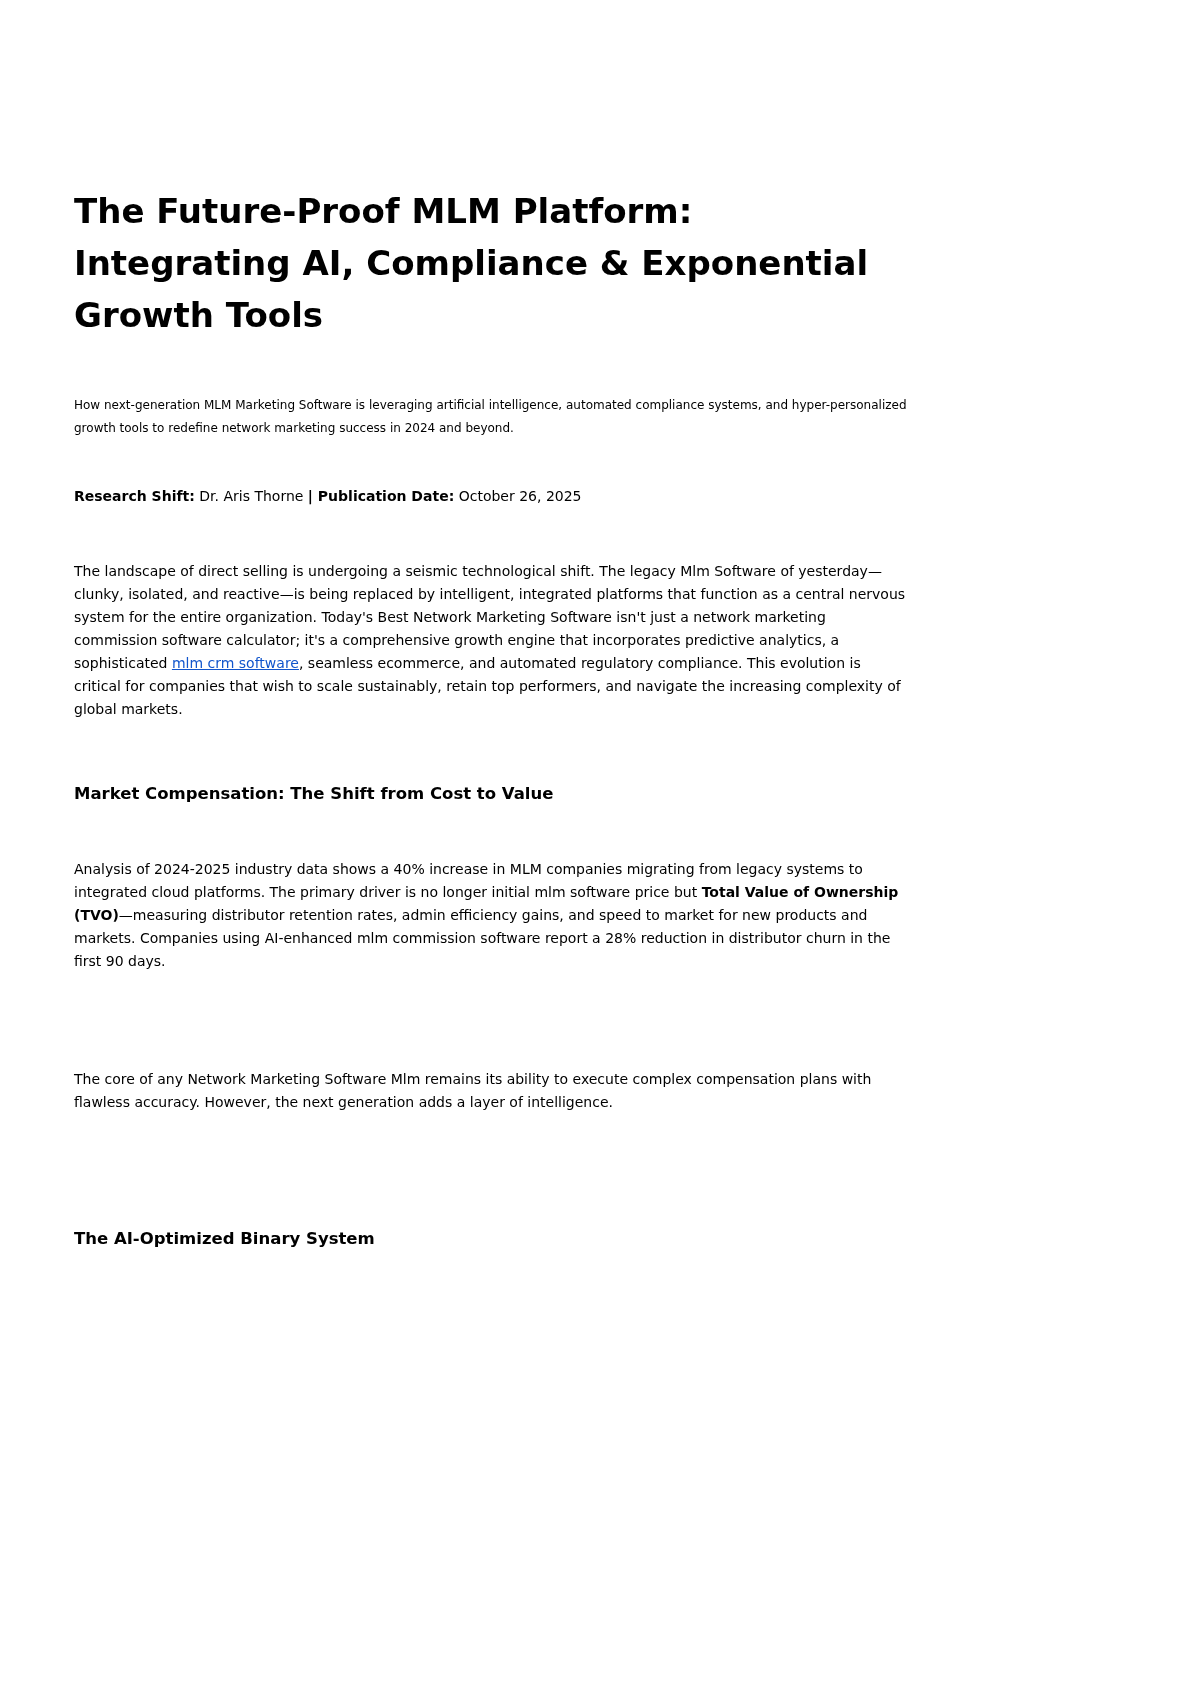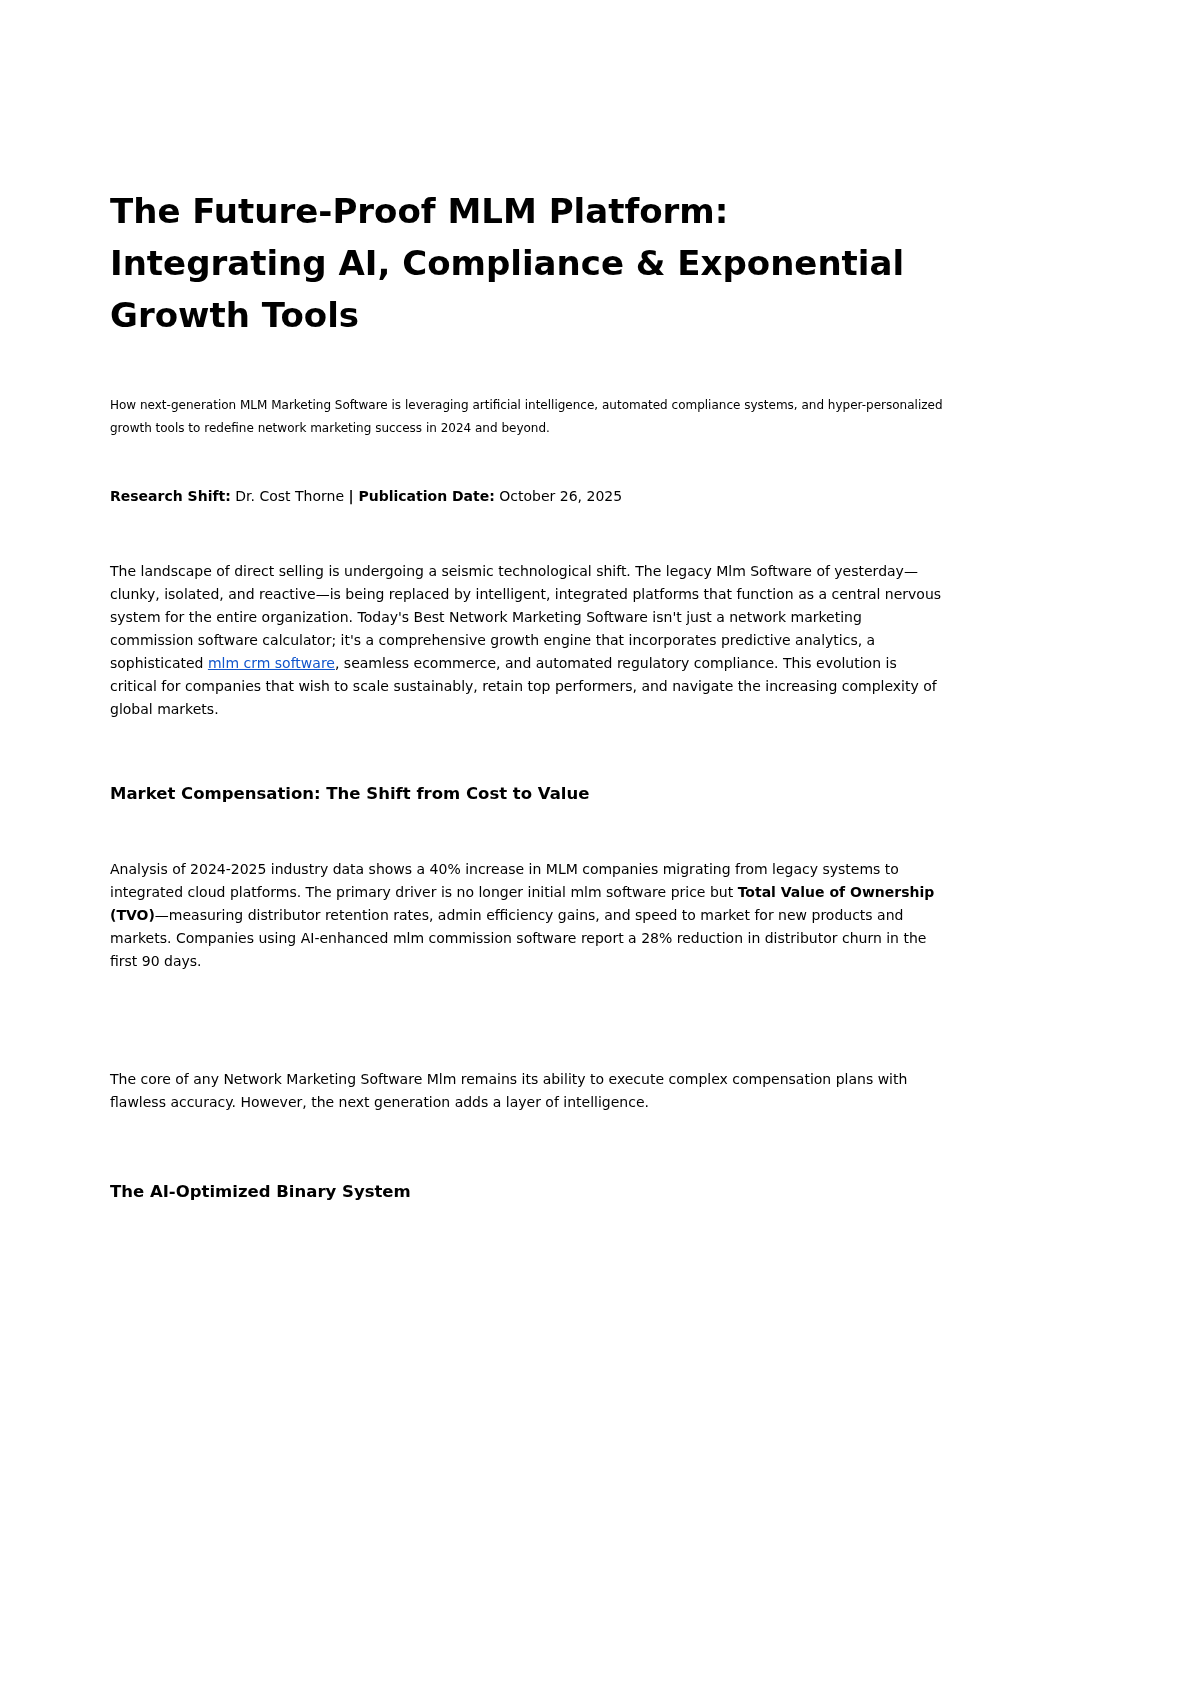--- a/index.html
+++ b/index.html
@@ -8,21 +8,21 @@
     background: #ffffff;
   }
   body {
     width: 1192px;
     min-height: 1684px;
     font-family: "DejaVu Sans", sans-serif;
     color: var(--text-color, #000000);
     background: var(--page-bg, #ffffff);
   }
   .page {
-    padding: 185px 0 120px 110px;
+    padding: 185px 0 120px 74px;
     width: 838px;
   }
   .doc-title {
     font-size: 34px;
     font-weight: bold;
     line-height: 52px;
     margin: 0 0 53px 0;
   }
   .subtitle {
     font-size: 12px;
@@ -34,21 +34,21 @@
     line-height: 23px;
     margin: 0 0 52px 0;
   }
   .body-para {
     font-size: 14px;
     line-height: 23px;
     margin: 0;
   }
   .intro      { margin-bottom: 60px; }
   .market     { margin-bottom: 95px; }
-  .comp       { margin-bottom: 65px; }
+  .comp       { margin-bottom: 112px; }
   .sub-heading {
     font-size: 16.5px;
     font-weight: bold;
     line-height: 25px;
     margin: 0 0 52px 0;
   }
   .major-heading {
     font-size: 27px;
     font-weight: bold;
     line-height: 44px;
@@ -62,21 +62,21 @@
 </style>
 </head>
 <body>
 
 <div class="page">
 
   <h1 class="doc-title">The Future-Proof MLM Platform: Integrating AI, Compliance &amp; Exponential Growth Tools</h1>
 
   <p class="subtitle">How next-generation MLM Marketing Software is leveraging artificial intelligence, automated compliance systems, and hyper-personalized growth tools to redefine network marketing success in 2024 and beyond.</p>
 
-  <p class="byline"><strong>Research Shift:</strong><span> Dr. Cost Thorne </span><strong>| Publication Date:</strong><span> October 26, 2025</span></p>
+  <p class="byline"><strong>Research Shift:</strong><span> Dr. Aris Thorne </span><strong>| Publication Date:</strong><span> October 26, 2025</span></p>
 
   <p class="body-para intro"><span>The landscape of direct selling is undergoing a seismic technological shift. The legacy Mlm Software of yesterday—clunky, isolated, and reactive—is being replaced by intelligent, integrated platforms that function as a central nervous system for the entire organization. Today's Best Network Marketing Software isn't just a network marketing commission software calculator; it's a comprehensive growth engine that incorporates predictive analytics, a sophisticated </span><a href="#">mlm crm software</a><span>, seamless ecommerce, and automated regulatory compliance. This evolution is critical for companies that wish to scale sustainably, retain top performers, and navigate the increasing complexity of global markets.</span></p>
 
   <h3 class="sub-heading">Market Compensation: The Shift from Cost to Value</h3>
 
   <p class="body-para market"><span>Analysis of 2024-2025 industry data shows a 40% increase in MLM companies migrating from legacy systems to integrated cloud platforms. The primary driver is no longer initial mlm software price but </span><strong>Total Value of Ownership (TVO)</strong><span>—measuring distributor retention rates, admin efficiency gains, and speed to market for new products and markets. Companies using AI-enhanced mlm commission software report a 28% reduction in distributor churn in the first 90 days.</span></p>
 
 
   <p class="body-para comp">The core of any Network Marketing Software Mlm remains its ability to execute complex compensation plans with flawless accuracy. However, the next generation adds a layer of intelligence.</p>
 

